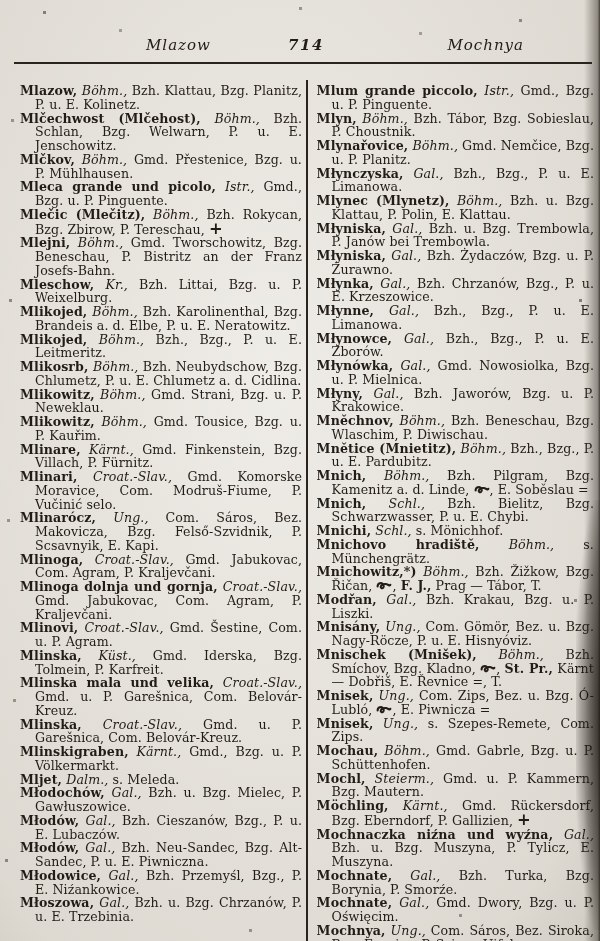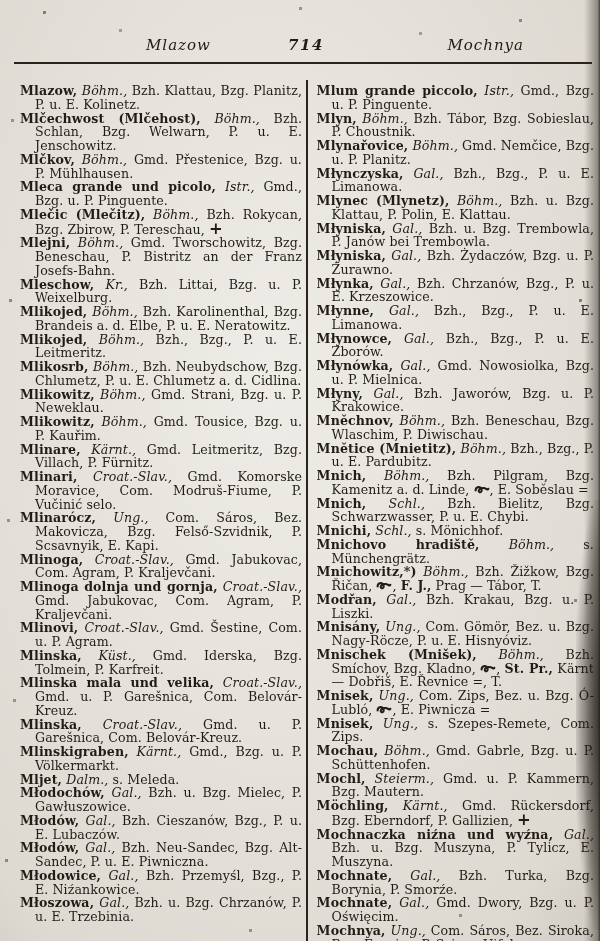--- a/index.html
+++ b/index.html
@@ -70,21 +70,21 @@
       <p class="entry"><span class="b">Mlčkov,</span><span class="i"> Böhm.,</span><span class=""> Gmd. Přestenice, Bzg. u. P. Mühlhausen.</span></p>
       <p class="entry"><span class="b">Mleca grande und picolo,</span><span class="i"> Istr.,</span><span class=""> Gmd., Bzg. u. P. Pinguente.</span></p>
       <p class="entry"><span class="b">Mlečic (Mlečitz),</span><span class="i"> Böhm.,</span><span class=""> Bzh. Rokycan, Bzg. Zbirow, P. Tereschau, </span><span class="cross">+</span></p>
       <p class="entry"><span class="b">Mlejni,</span><span class="i"> Böhm.,</span><span class=""> Gmd. Tworschowitz, Bzg. Beneschau, P. Bistritz an der Franz Josefs-Bahn.</span></p>
       <p class="entry"><span class="b">Mleschow,</span><span class="i"> Kr.,</span><span class=""> Bzh. Littai, Bzg. u. P. Weixelburg.</span></p>
       <p class="entry"><span class="b">Mlikojed,</span><span class="i"> Böhm.,</span><span class=""> Bzh. Karolinenthal, Bzg. Brandeis a. d. Elbe, P. u. E. Neratowitz.</span></p>
       <p class="entry"><span class="b">Mlikojed,</span><span class="i"> Böhm.,</span><span class=""> Bzh., Bzg., P. u. E. Leitmeritz.</span></p>
       <p class="entry"><span class="b">Mlikosrb,</span><span class="i"> Böhm.,</span><span class=""> Bzh. Neubydschow, Bzg. Chlumetz, P. u. E. Chlumetz a. d. Cidlina.</span></p>
       <p class="entry"><span class="b">Mlikowitz,</span><span class="i"> Böhm.,</span><span class=""> Gmd. Strani, Bzg. u. P. Neweklau.</span></p>
       <p class="entry"><span class="b">Mlikowitz,</span><span class="i"> Böhm.,</span><span class=""> Gmd. Tousice, Bzg. u. P. Kauřim.</span></p>
-      <p class="entry"><span class="b">Mlinare,</span><span class="i"> Kärnt.,</span><span class=""> Gmd. Leitmeritz, Bzg. Villach, P. Fürnitz.</span></p>
+      <p class="entry"><span class="b">Mlinare,</span><span class="i"> Kärnt.,</span><span class=""> Gmd. Finkenstein, Bzg. Villach, P. Fürnitz.</span></p>
       <p class="entry"><span class="b">Mlinari,</span><span class="i"> Croat.-Slav.,</span><span class=""> Gmd. Komorske Moravice, Com. Modruš-Fiume, P. Vučinić selo.</span></p>
       <p class="entry"><span class="b">Mlinarócz,</span><span class="i"> Ung.,</span><span class=""> Com. Sáros, Bez. Makovicza, Bzg. Felső-Szvidnik, P. Scsavnyik, E. Kapi.</span></p>
       <p class="entry"><span class="b">Mlinoga,</span><span class="i"> Croat.-Slav.,</span><span class=""> Gmd. Jabukovac, Com. Agram, P. Kraljevčani.</span></p>
       <p class="entry"><span class="b">Mlinoga dolnja und gornja,</span><span class="i"> Croat.-Slav.,</span><span class=""> Gmd. Jabukovac, Com. Agram, P. Kraljevčani.</span></p>
       <p class="entry"><span class="b">Mlinovi,</span><span class="i"> Croat.-Slav.,</span><span class=""> Gmd. Šestine, Com. u. P. Agram.</span></p>
       <p class="entry"><span class="b">Mlinska,</span><span class="i"> Küst.,</span><span class=""> Gmd. Iderska, Bzg. Tolmein, P. Karfreit.</span></p>
       <p class="entry"><span class="b">Mlinska mala und velika,</span><span class="i"> Croat.-Slav.,</span><span class=""> Gmd. u. P. Garešnica, Com. Belovár-Kreuz.</span></p>
       <p class="entry"><span class="b">Mlinska,</span><span class="i"> Croat.-Slav.,</span><span class=""> Gmd. u. P. Garešnica, Com. Belovár-Kreuz.</span></p>
       <p class="entry"><span class="b">Mlinskigraben,</span><span class="i"> Kärnt.,</span><span class=""> Gmd., Bzg. u. P. Völkermarkt.</span></p>
       <p class="entry"><span class="b">Mljet,</span><span class="i"> Dalm.,</span><span class=""> s. Meleda.</span></p>

